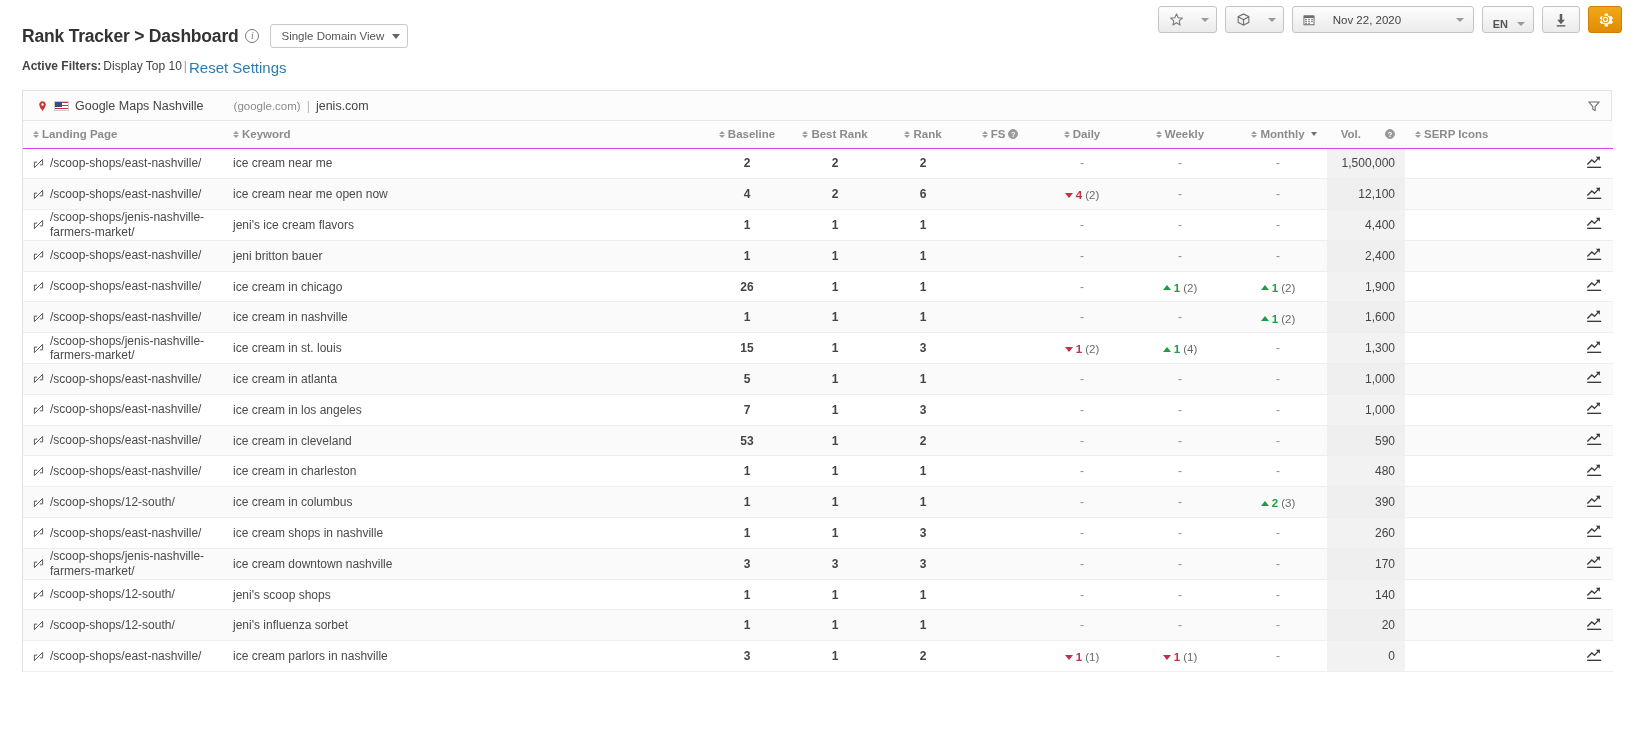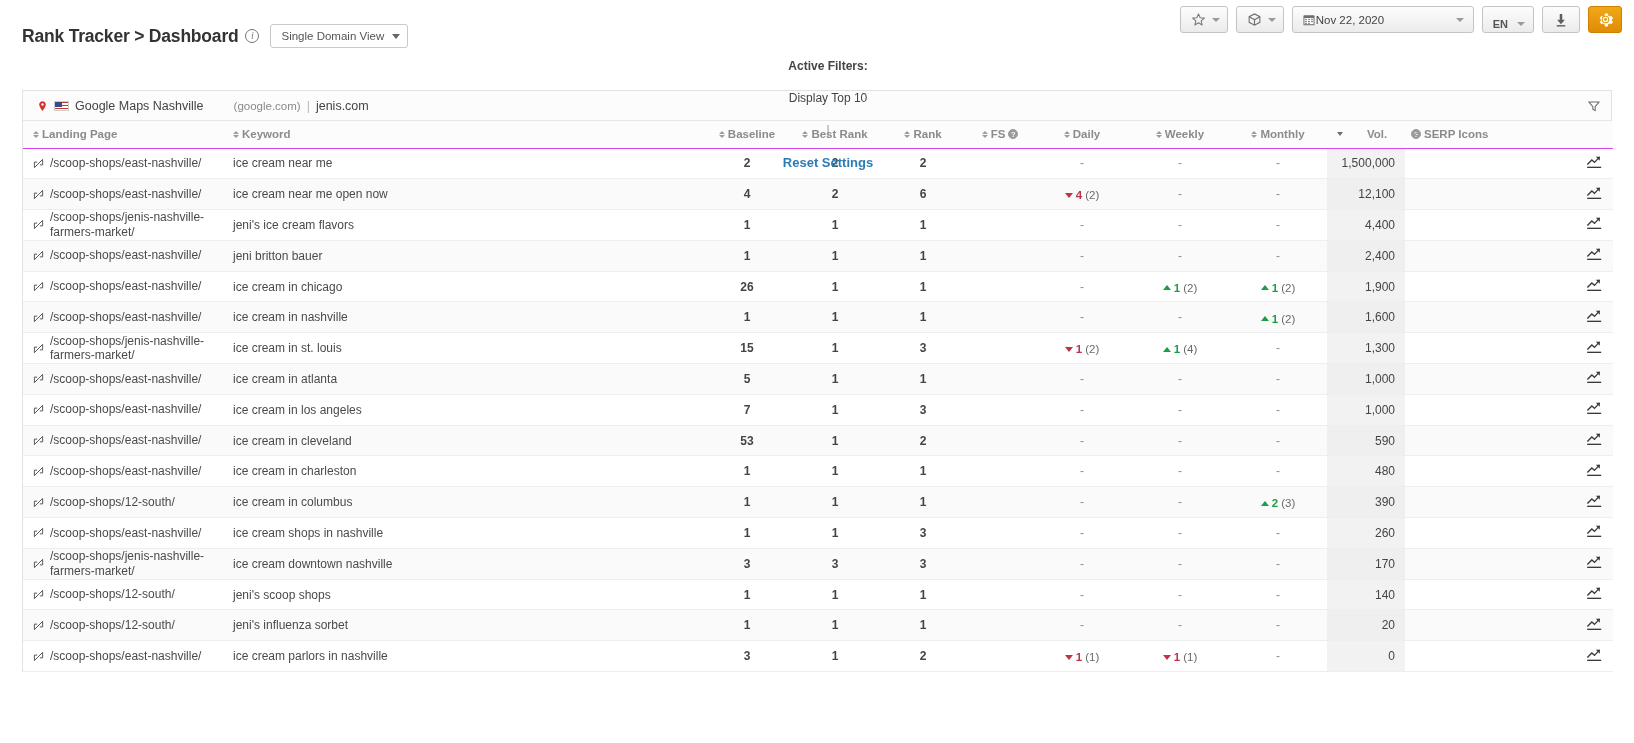--- a/index.html
+++ b/index.html
@@ -86,50 +86,48 @@
     color: #555;
     display: flex;
     align-items: center;
     gap: 5px;
   }
   .filters-line {
     margin-top: 10px;
     font-size: 12px;
     color: #444;
     display: flex;
-    align-items: center;
-    gap: 18px;
-    flex-direction: column;
+    align-items: flex-start;
+    gap: 2px;
   }
   .filters-line .lbl { font-weight: bold; }
   .filters-line .sep { color: #999; }
   .reset-link {
     color: #2b7cb5;
-    font-size: 13px;
+    font-size: 15px;
     text-decoration: none;
     cursor: pointer;
-    font-weight: bold;
   }
 
   
   .toolbar {
     position: absolute;
     top: 6px; right: 12px;
     display: flex;
     align-items: center;
     gap: 8px;
   }
   .tbtn {
     height: 27px;
     border: 1px solid #c4c4c4;
     border-radius: 3px;
     background: linear-gradient(#fdfdfd, #ebebeb);
     display: flex;
     align-items: center;
-    gap: 0;
+    gap: 17px;
     padding: 0 8px;
     cursor: pointer;
     color: #555;
     font-size: 11.5px;
   }
   .tbtn.split { padding: 0 7px 0 10px; min-width: 48px; justify-content: space-between; }
   .tbtn .mini-caret {
     width: 0; height: 0;
     border-left: 4px solid transparent;
     border-right: 4px solid transparent;
@@ -208,21 +206,21 @@
     padding: 0 10px;
     font-size: 11.5px;
     font-weight: bold;
     color: #8b8b8b;
     white-space: nowrap;
     vertical-align: middle;
     cursor: pointer;
     user-select: none;
   }
   .th-inner { display: flex; align-items: center; gap: 3px; }
-  .th-inner.right { justify-content: flex-start; gap: 24px; }
+  .th-inner.right { justify-content: flex-end; gap: 24px; }
   .th-inner.center { justify-content: center; }
   .sort-arrows {
     display: inline-flex;
     flex-direction: column;
     gap: 1.5px;
     flex: none;
   }
   .sort-arrows i {
     width: 0; height: 0; display: block;
     border-left: 3.2px solid transparent;

